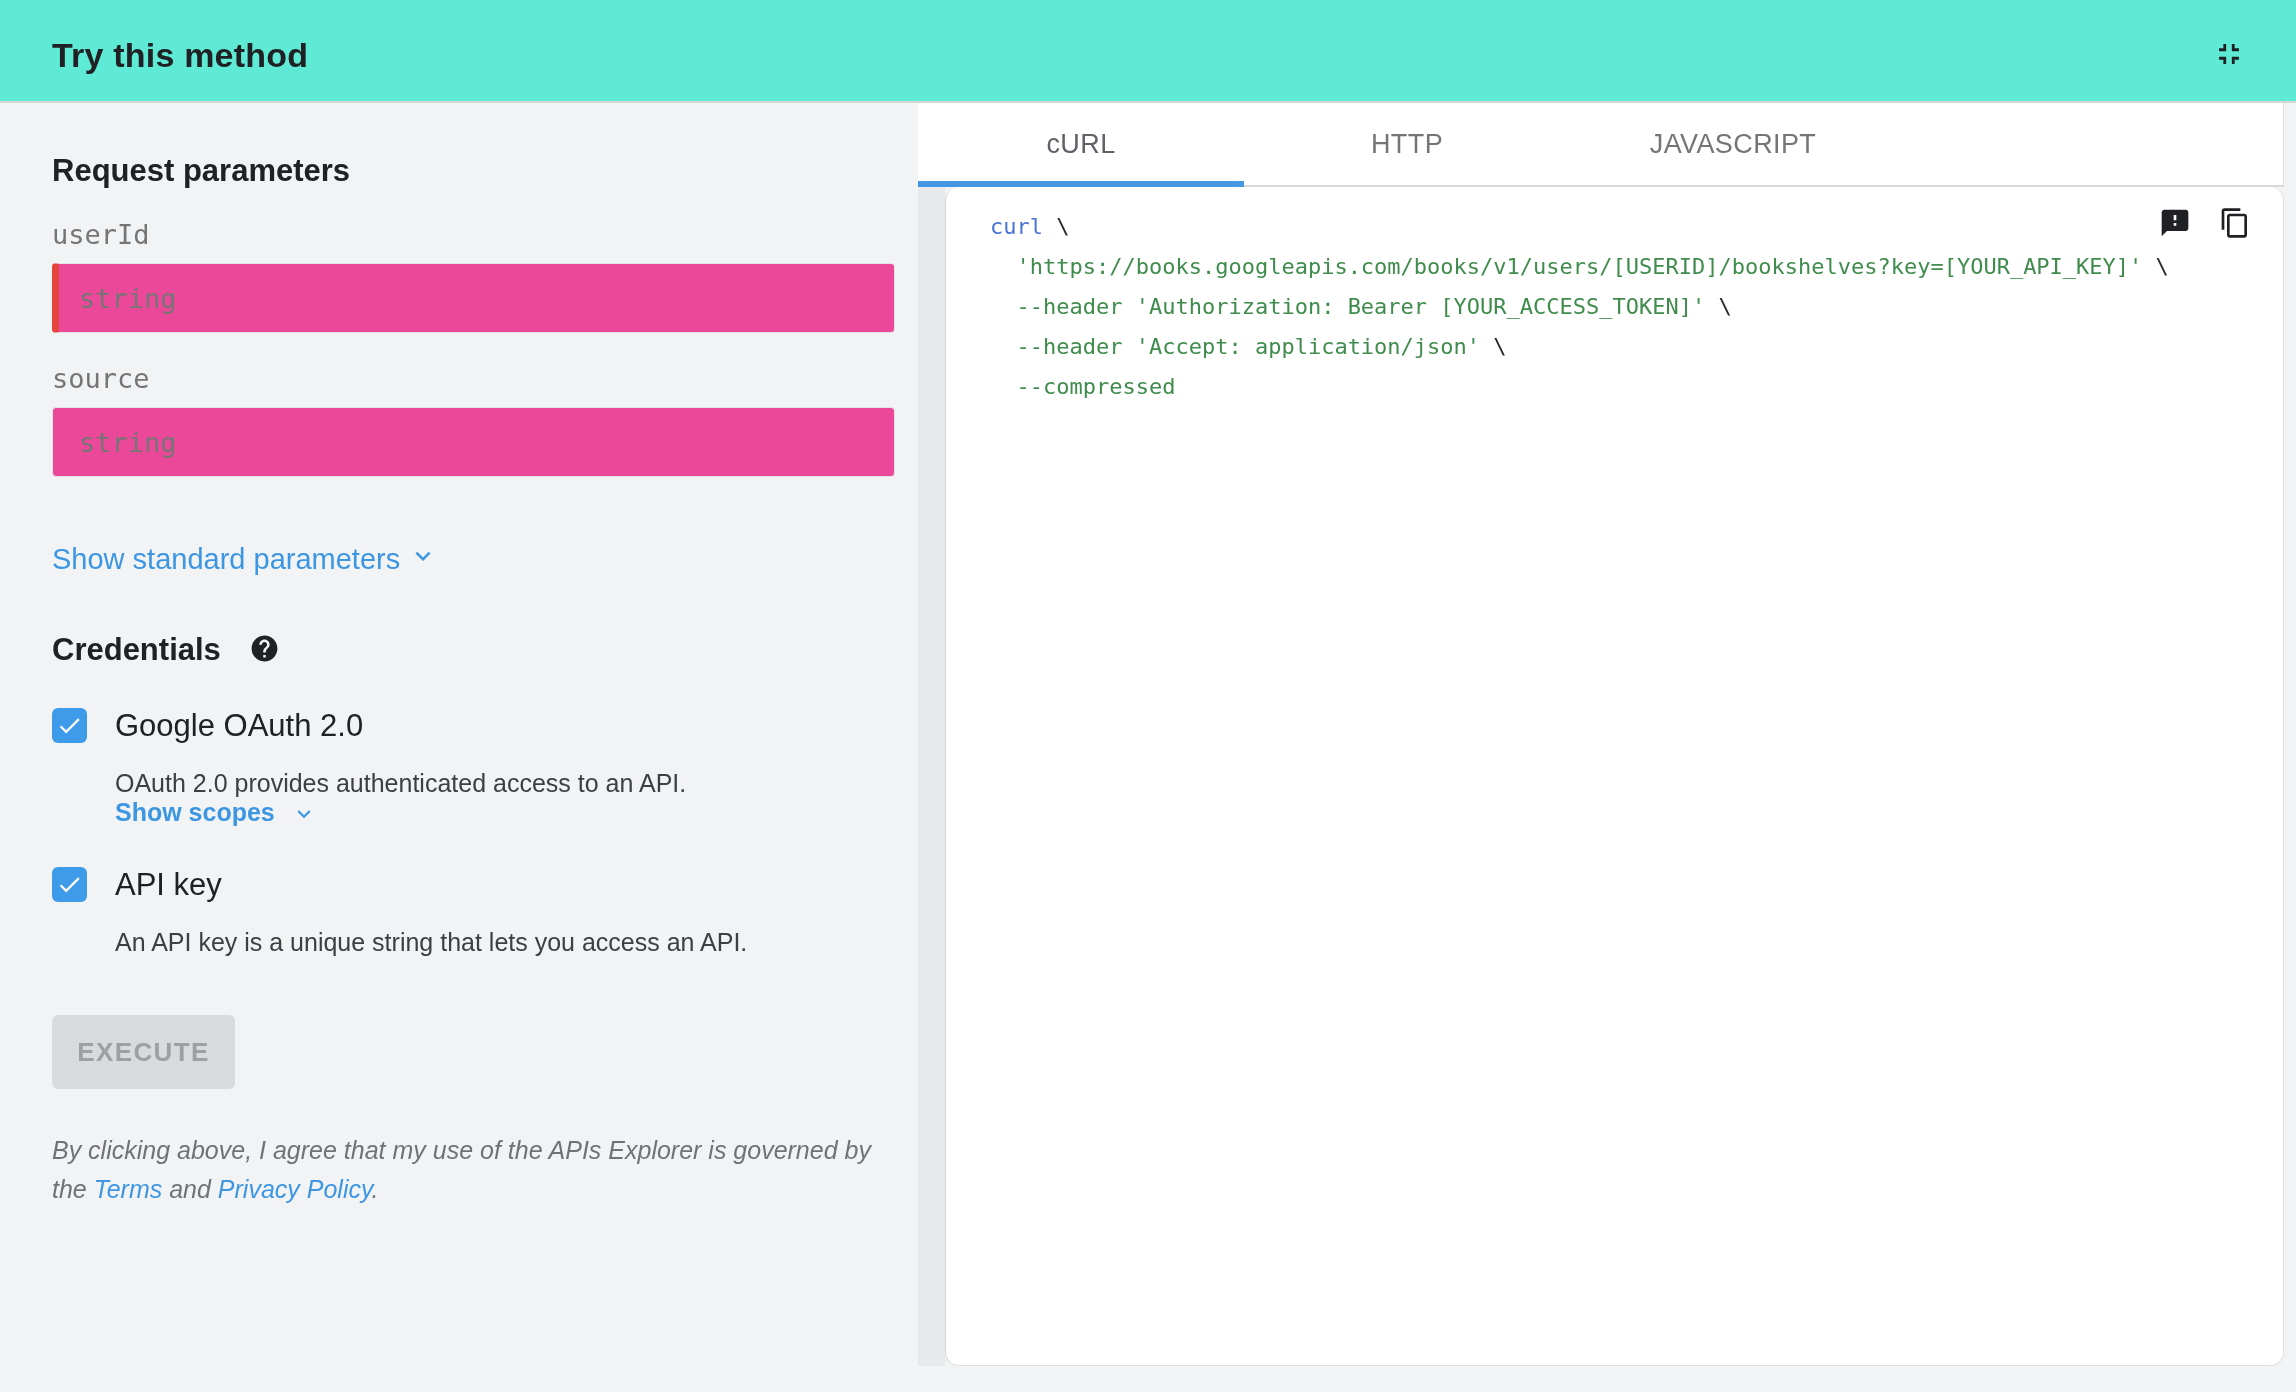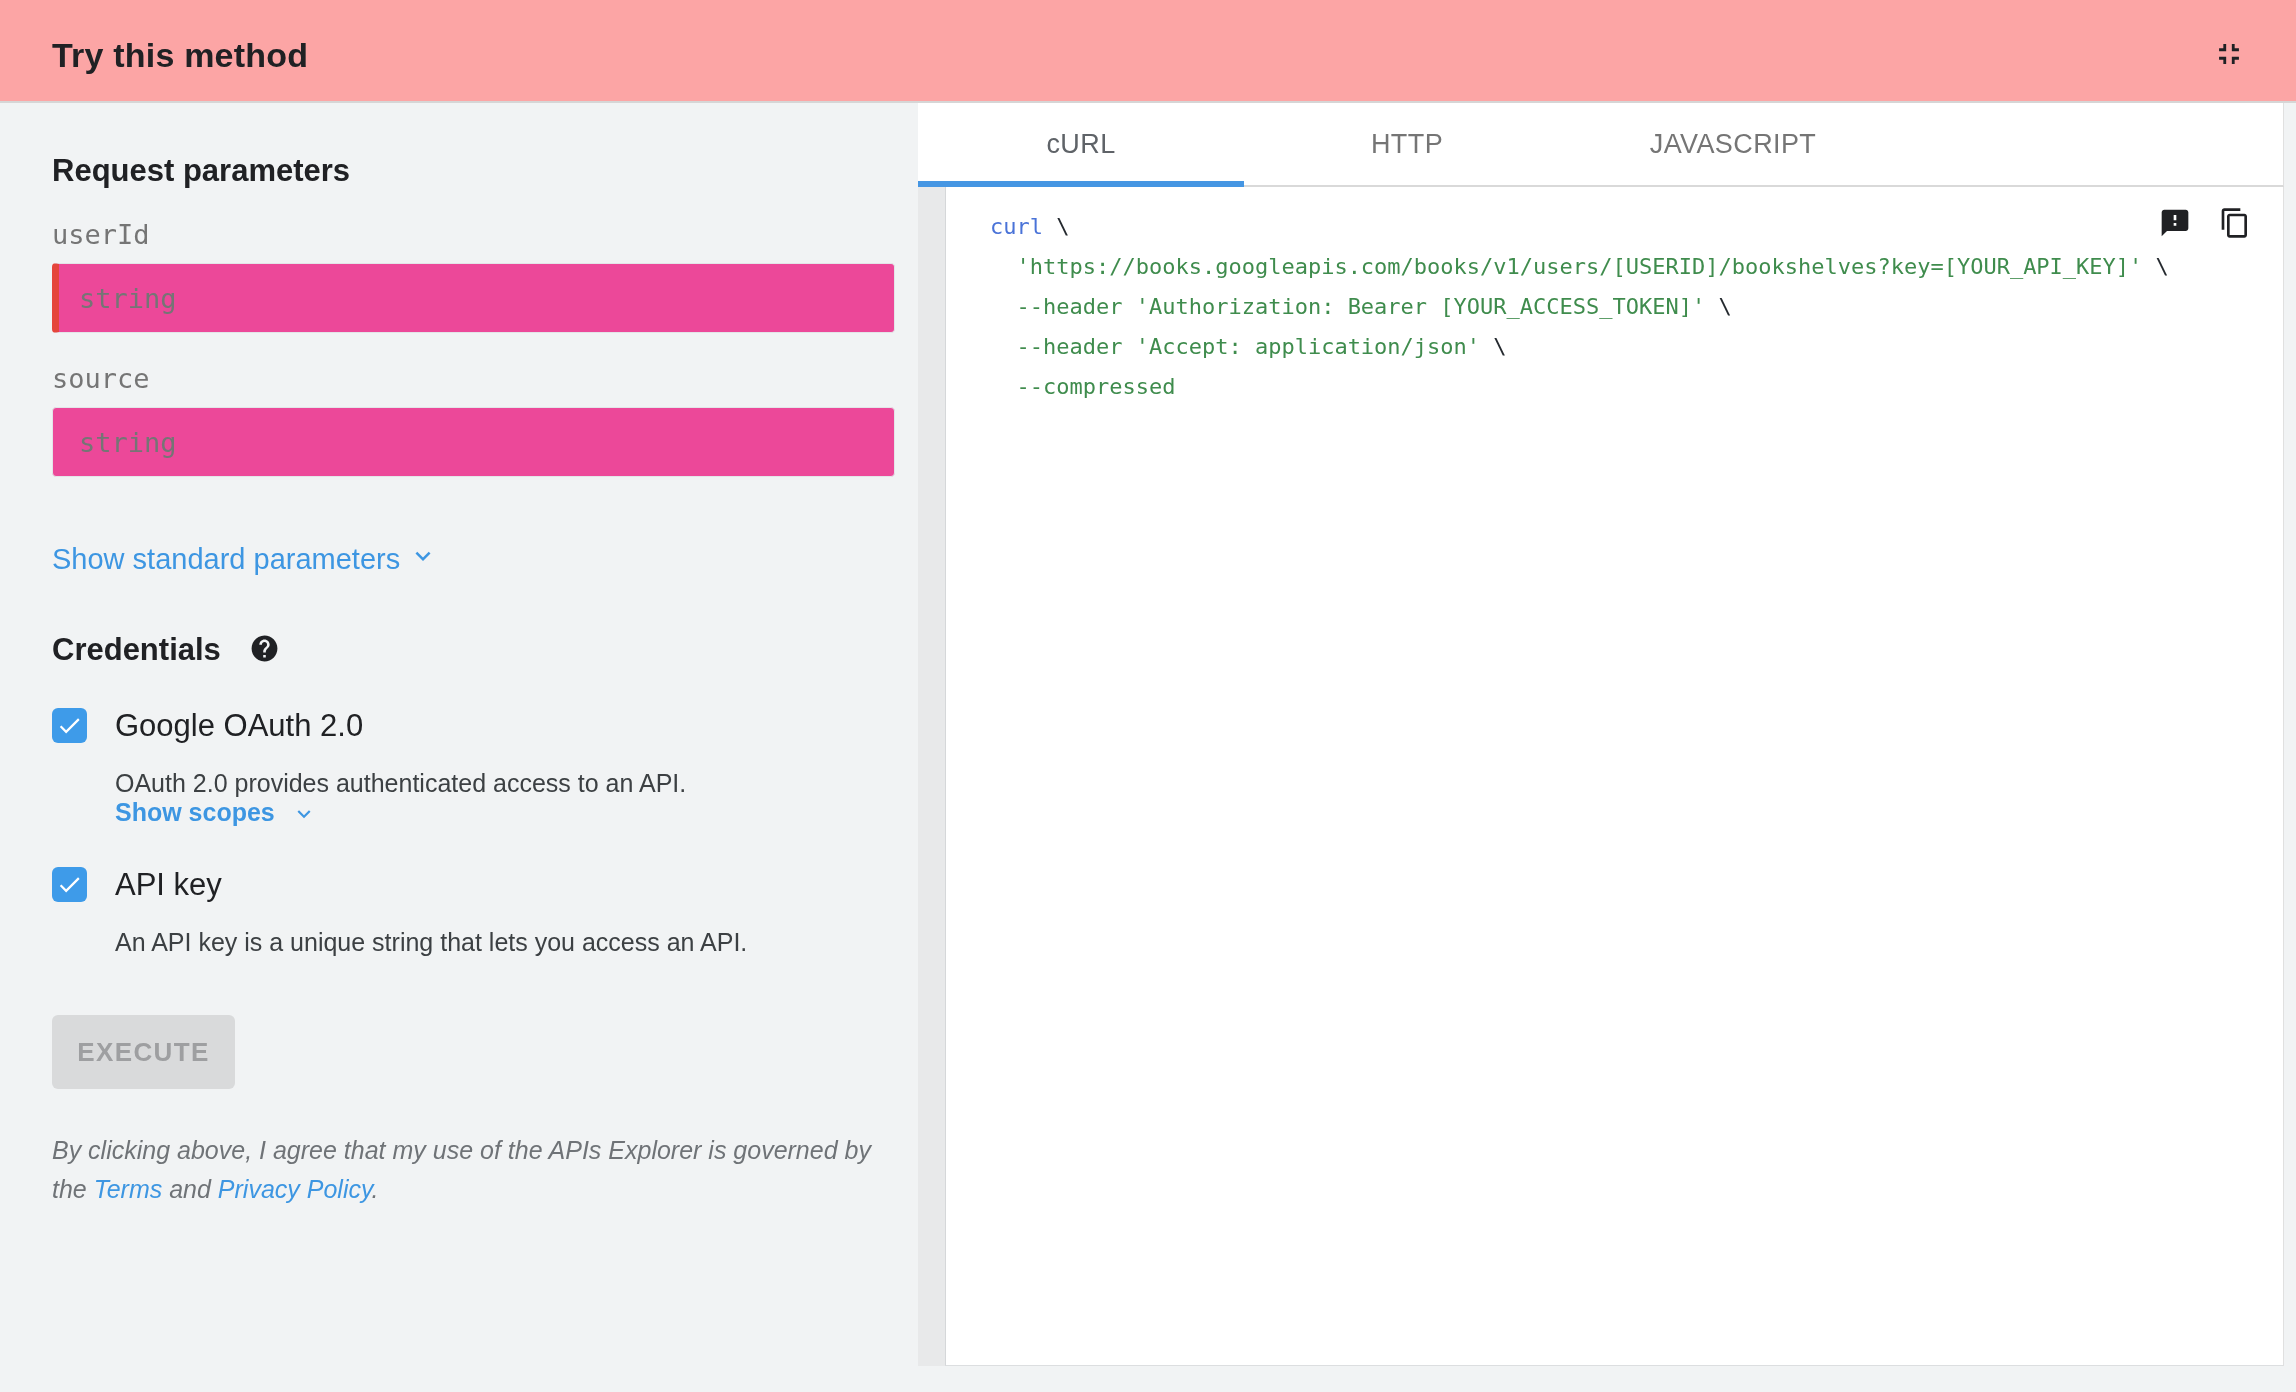--- a/index.html
+++ b/index.html
@@ -8,21 +8,21 @@
     font-family:"Liberation Sans", sans-serif;
     background:#f1f3f4;
     color:#202124;
     position:relative;
   }
   .app { width:2296px; height:1392px; display:flex; flex-direction:column; }
 
   
   .header {
     height:103px; flex:0 0 103px;
-    background:#fca5a5;
+    background:#5eead4;
     border-bottom:2px solid #d6d6d6;
     display:flex; align-items:center; justify-content:space-between;
     padding:9px 46px 0 52px;
   }
   .header-title { font-size:34px; font-weight:700; color:#202124; letter-spacing:0.2px; }
   .icon-btn { background:none; border:none; cursor:pointer; display:flex; align-items:center; justify-content:center; padding:4px; }
 
   
   .body { flex:1; display:flex; min-height:0; }
 
@@ -125,20 +125,21 @@
   }
 
   .code-row { height:1179px; flex:0 0 1179px; display:flex; }
   .scroll-gutter { width:27px; flex:0 0 27px; background:#e8e9ea; }
   .code-card {
     flex:1; background:#ffffff; position:relative;
     border-left:1px solid #d5d7d9;
     border-right:1px solid #e0e0e0;
     border-bottom:1px solid #dcdee0;
     padding:20px 24px 0 44px;
+    border-radius:14px;
   }
   .code-actions {
     position:absolute; top:16px; right:28px;
     display:flex; gap:20px; align-items:center;
   }
   .code-block {
     font-family:"DejaVu Sans Mono","Liberation Mono",monospace;
     font-size:22px; line-height:40px;
     white-space:pre;
   }

